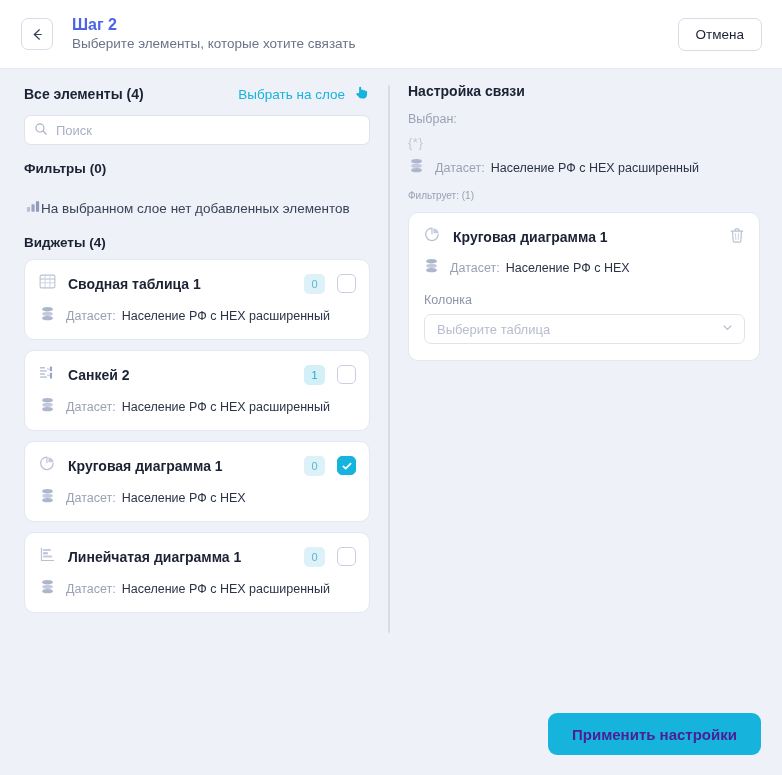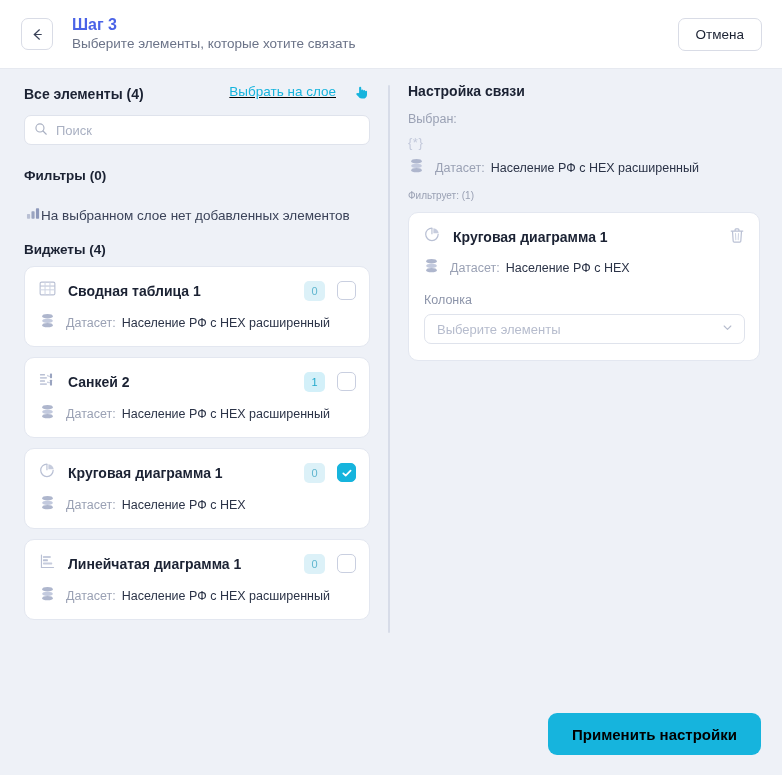--- a/index.html
+++ b/index.html
@@ -108,35 +108,35 @@
     height: 22px;
     margin-bottom: 10px;
   }
   .section-title {
     font-size: 14px;
     font-weight: bold;
     color: #1b2233;
   }
   .pick-on-layer {
     display: flex;
-    gap: 17px;
-    cursor: pointer;
-    text-decoration: underline;
+    align-items: center;
+    gap: 8px;
+    cursor: pointer;
   }
   .pick-on-layer .label {
     font-size: 13.5px;
     color: #16b4dd;
     font-weight: normal;
   }
   .hand-icon { display: block; }
 
   .search-wrap {
     position: relative;
     height: 38px;
-    margin-bottom: 15px;
+    margin-bottom: 8px;
   }
   .search-input {
     width: 100%;
     height: 30px;
     border: 1px solid #dfe3ec;
     border-radius: 7px;
     background: #ffffff;
     padding: 0 10px 0 31px;
     font-family: "Liberation Sans", sans-serif;
     font-size: 13px;
@@ -305,21 +305,21 @@
     align-items: center;
     justify-content: flex-end;
     padding: 0 21px 10px 0;
   }
   .apply-btn {
     height: 42px;
     padding: 0 24px;
     background: #16b4dd;
     border: none;
     border-radius: 9px;
-    color: #000000;
+    color: #4c1d95;
     font-family: "Liberation Sans", sans-serif;
     font-size: 15px;
     font-weight: bold;
     cursor: pointer;
   }
 </style>
 </head>
 <body>
 
 <div class="app">
@@ -327,21 +327,21 @@
   <div class="header">
     <div class="back-btn">
       <span>
         <svg width="15" height="15" viewBox="0 0 16 16">
           <path d="M10 3 L4.6 8 L10 13" fill="none" stroke="#3b4359" stroke-width="1.3" stroke-linecap="round" stroke-linejoin="round"></path>
           <line x1="4.6" y1="8" x2="12" y2="8" stroke="#3b4359" stroke-width="1.3" stroke-linecap="round"></line>
         </svg>
       </span>
     </div>
     <div class="header-texts">
-      <div class="step-title">Шаг 3</div>
+      <div class="step-title">Шаг 2</div>
       <div class="step-sub">Выберите элементы, которые хотите связать</div>
     </div>
     <button class="cancel-btn">Отмена</button>
   </div>
 
   <div class="body">
 
     <div class="left-pane">
 
       <div class="left-head">
@@ -556,21 +556,21 @@
               <ellipse cx="8" cy="8.3" rx="5.6" ry="2.3" fill="#c3cade"></ellipse>
               <ellipse cx="8" cy="12.9" rx="5.6" ry="2.3" fill="#aeb6cd"></ellipse>
             </svg>
           </span>
           <span class="ds-label">Датасет:</span>
           <span class="ds-value">Население РФ с HEX</span>
         </div>
 
         <div class="col-label">Колонка</div>
         <div class="select-box">
-          <span class="select-text">Выберите элементы</span>
+          <span class="select-text">Выберите таблица</span>
           <span>
             <svg width="13" height="13" viewBox="0 0 14 14">
               <path d="M3.4 5.4 L7 9 L10.6 5.4" fill="none" stroke="#b6bccd" stroke-width="1.2" stroke-linecap="round" stroke-linejoin="round"></path>
             </svg>
           </span>
         </div>
       </div>
     </div>
   </div>
 

